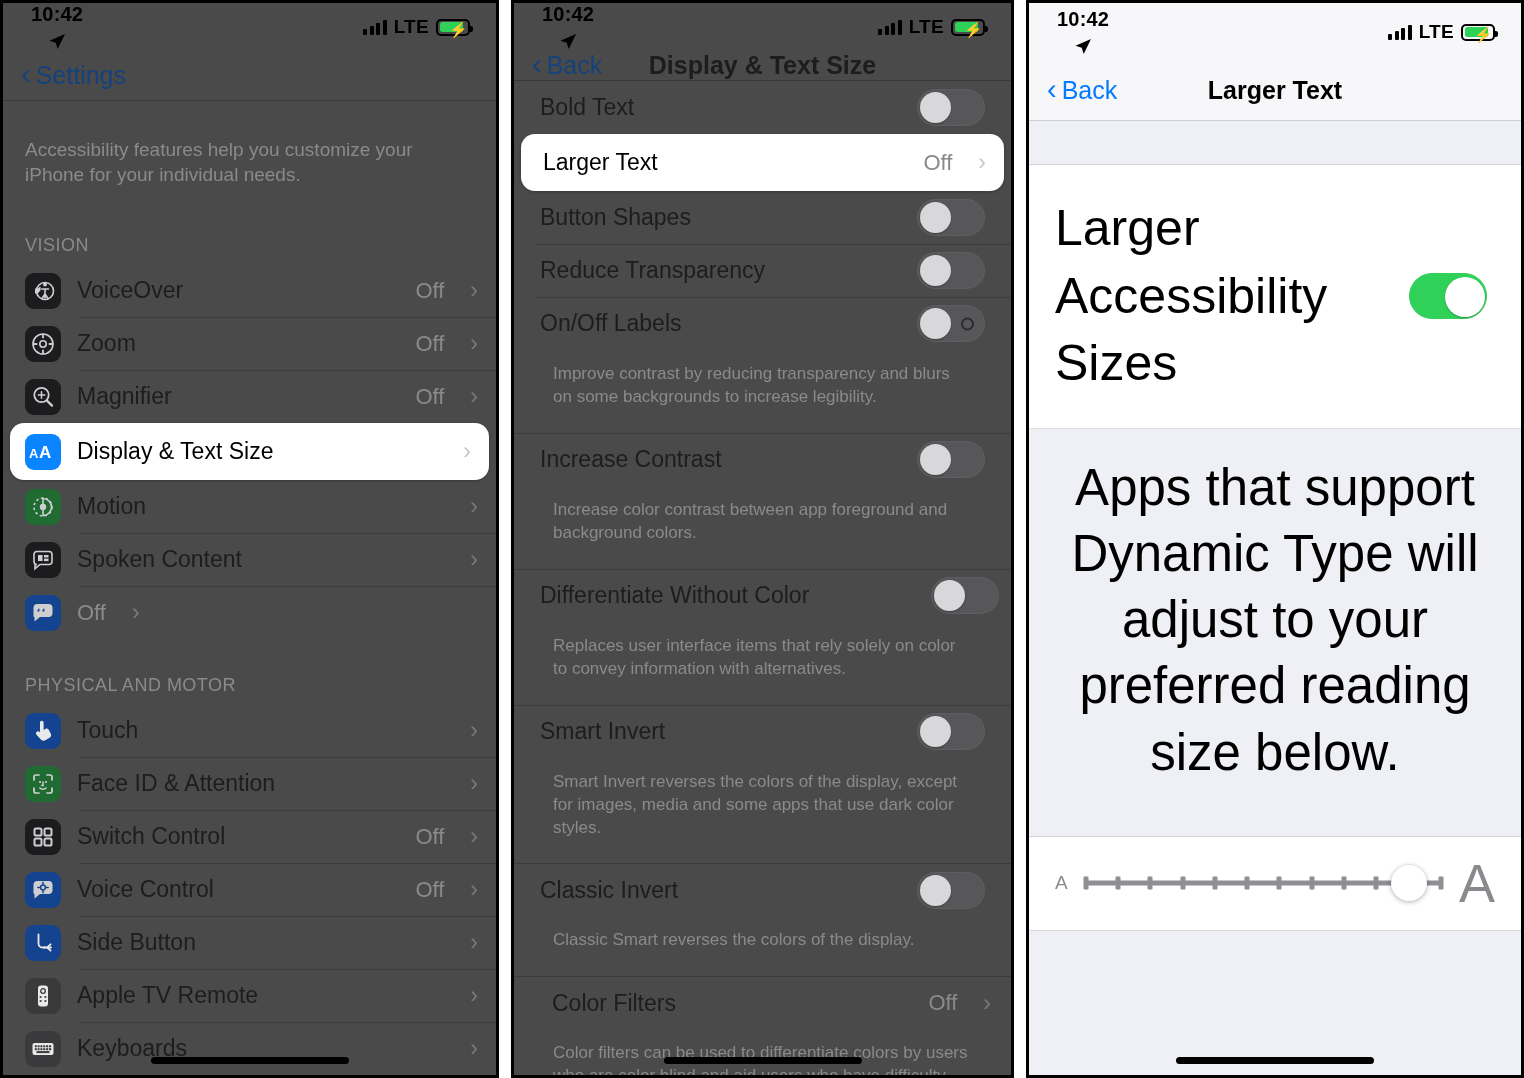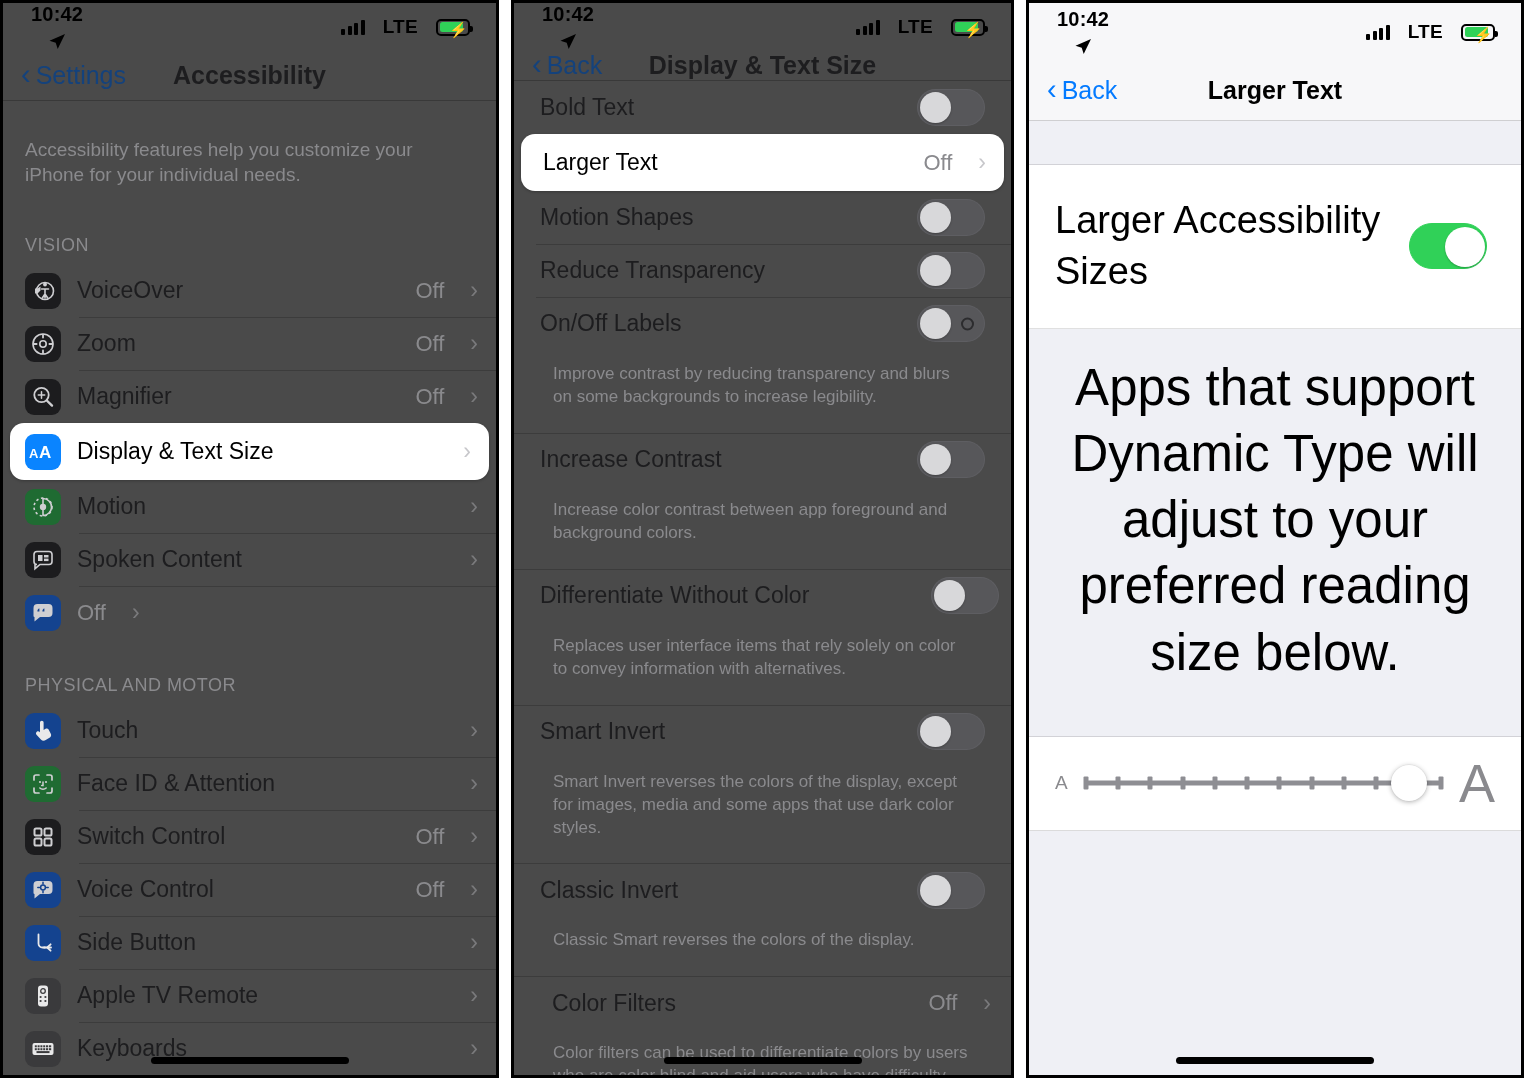--- a/index.html
+++ b/index.html
@@ -25,21 +25,21 @@
   .dim .txt-primary   { color: #1d1d1f; }
   .dim .txt-secondary { color: #8a8a8d; }
 
   
   .statusbar {
     height: 58px; display:flex; align-items:center; justify-content:space-between;
     padding: 0 26px 0 28px; position: relative;
   }
   .sb-time { font-size: 20px; font-weight: 700; letter-spacing: .2px; display:flex; align-items:center; gap:7px;flex-direction:column;}
   .loc-arrow { display:inline-block; }
-  .sb-right { display:flex; align-items:center; gap:18px; }
+  .sb-right { display:flex; align-items:center; gap:7px; }
   .bars { display:flex; align-items:flex-end; gap:2.5px; height:16px; }
   .bars i { display:block; width:4px; background:#000; border-radius:1px; }
   .bars i:nth-child(1){ height:6px; }
   .bars i:nth-child(2){ height:9px; }
   .bars i:nth-child(3){ height:12px; }
   .bars i:nth-child(4){ height:15px; }
   .lte { font-size:19px; font-weight:700; letter-spacing:.3px; }
   .batt { position:relative; width:34px; height:17px; border:2px solid #000; border-radius:5px; display:flex; align-items:center; padding:1.5px;}
   .batt::after{ content:""; position:absolute; right:-5px; top:5px; width:3px; height:6px; background:#000; border-radius:0 2px 2px 0;}
   .batt .fill { background:#30d158; height:100%; width:86%; border-radius:2.5px; position:relative;}
@@ -123,21 +123,21 @@
   .light .statusbar { color:#000; }
   .light .navbar { background:#f7f7f9; border-bottom:1px solid rgba(0,0,0,.16); }
   .light .nav-back { color:#037aff; }
   .light .nav-title { color:#000; }
   .pad-strip { background:#eff0f5; height:44px; border-bottom:1px solid rgba(0,0,0,.12);}
   .big-toggle-row {
     display:flex; align-items:center; gap:20px; padding: 30px 34px 30px 26px;
     background:#fff; border-bottom:1px solid rgba(0,0,0,.12);
   }
   .big-toggle-row .big-label {
-    font-size:38px; line-height:1.35; font-weight:400; color:#000; flex:1 1 auto;
+    font-size:50px; line-height:1.35; font-weight:400; color:#000; flex:1 1 auto;
   }
   .switch.big { width:78px; height:46px; border-radius:23px; flex:0 0 78px; }
   .switch.big .knob { width:40px; height:40px; top:3px; left:3px; }
   .switch.big.on .knob { left:35px; }
 
   .blurb {
     background:#eff0f5; padding: 26px 30px 50px; text-align:center;
     font-size:51px; line-height:1.3; color:#000;
     border-bottom:1px solid rgba(0,0,0,.12);
   }
@@ -192,21 +192,20 @@
             <span class="bolt">⚡</span>
           </span>
       </div>
     </div>
 
     <div class="navbar">
       <div class="nav-back">
         <span class="chev-left">‹</span>
         <span>Settings</span>
       </div>
-      <div class="nav-title txt-primary">Accessibility</div>
     </div>
 
     <div class="desc txt-secondary">Accessibility features help you customize your iPhone for your individual needs.</div>
 
     <div class="sect-head txt-secondary">VISION</div>
 
     <div>
       <div class="row">
         <span class="row-icon" style="background:#1c1c1e">
           <svg width="26" height="26" viewBox="0 0 26 26">
@@ -454,21 +453,21 @@
           </span>
       </div>
 
       <div class="row highlight" style="padding-left:22px;padding-right:18px">
         <span class="row-label">Larger Text</span>
         <span class="row-value">Off</span>
         <span class="chev-right">›</span>
       </div>
 
       <div class="row noicon" style="padding-left:26px;padding-right:26px">
-        <span class="row-label txt-primary">Motion Shapes</span>
+        <span class="row-label txt-primary">Button Shapes</span>
         <span class="switch">
             <span class="knob"></span>
           </span>
       </div>
 
       <div class="row noicon" style="padding-left:26px;padding-right:26px">
         <span class="row-label txt-primary">Reduce Transparency</span>
         <span class="switch">
             <span class="knob"></span>
           </span>

